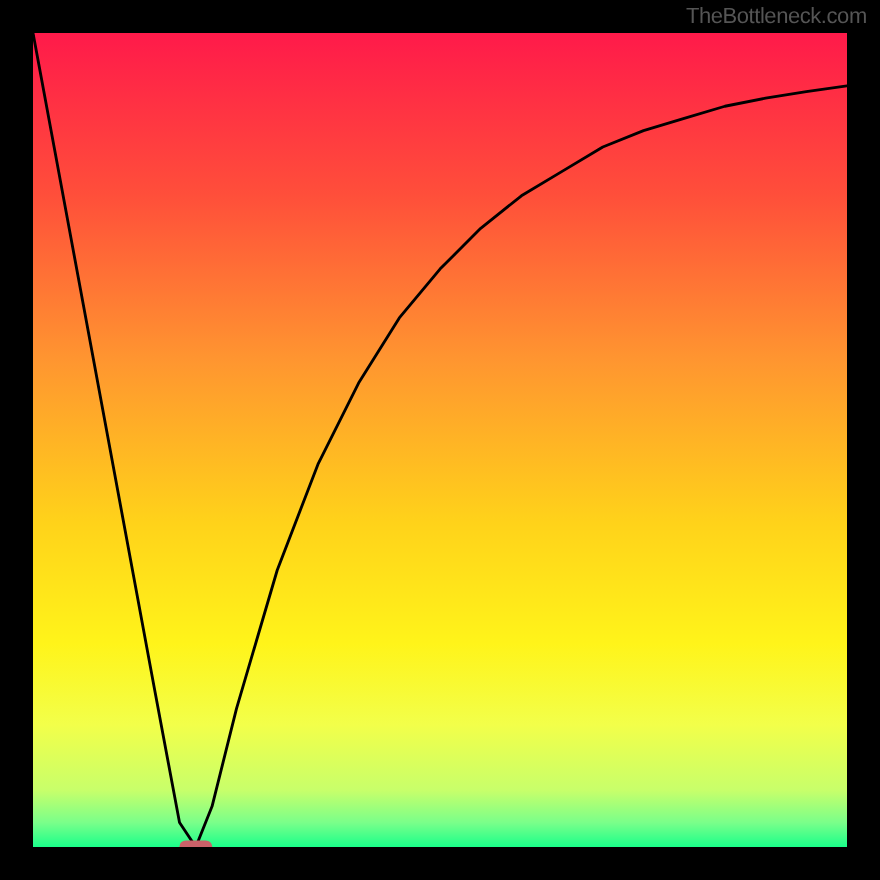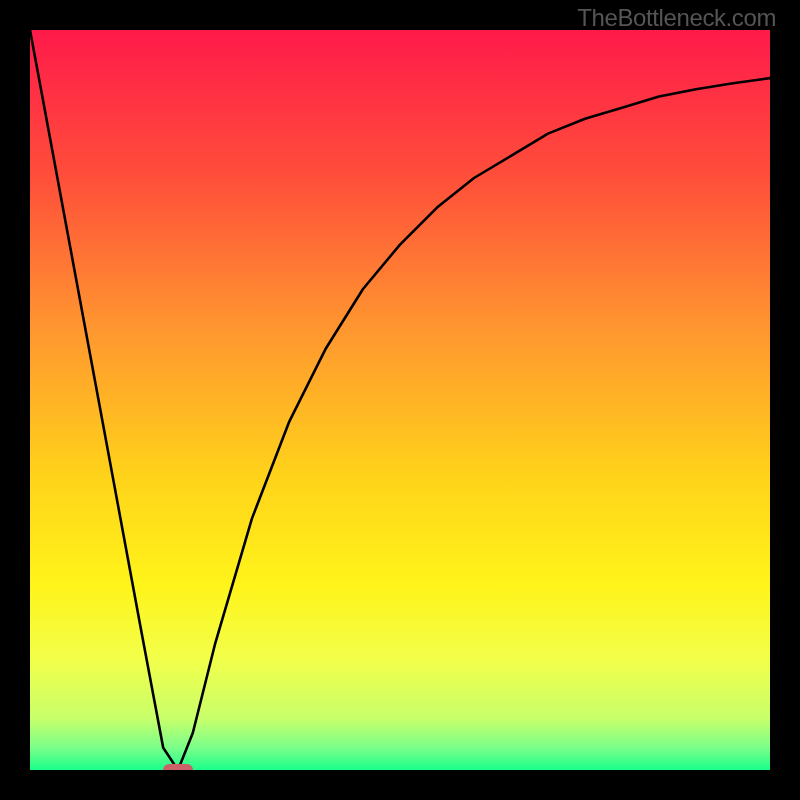--- a/index.html
+++ b/index.html
@@ -12,23 +12,23 @@
   }
   .frame {
     position: relative;
     width: 800px;
     height: 800px;
     background: #000000;
   }
   .watermark {
     position: absolute;
     top: 4px;
-    right: 24px;
+    right: 12px;
     color: #555555;
-    font-size: 24px;
+    font-size: 20px;
     font-weight: 500;
     letter-spacing: -0.4px;
     z-index: 10;
     text-align: center;
   }
   .plot {
     position: absolute;
     left: 30px;
     top: 30px;
     width: 740px;

